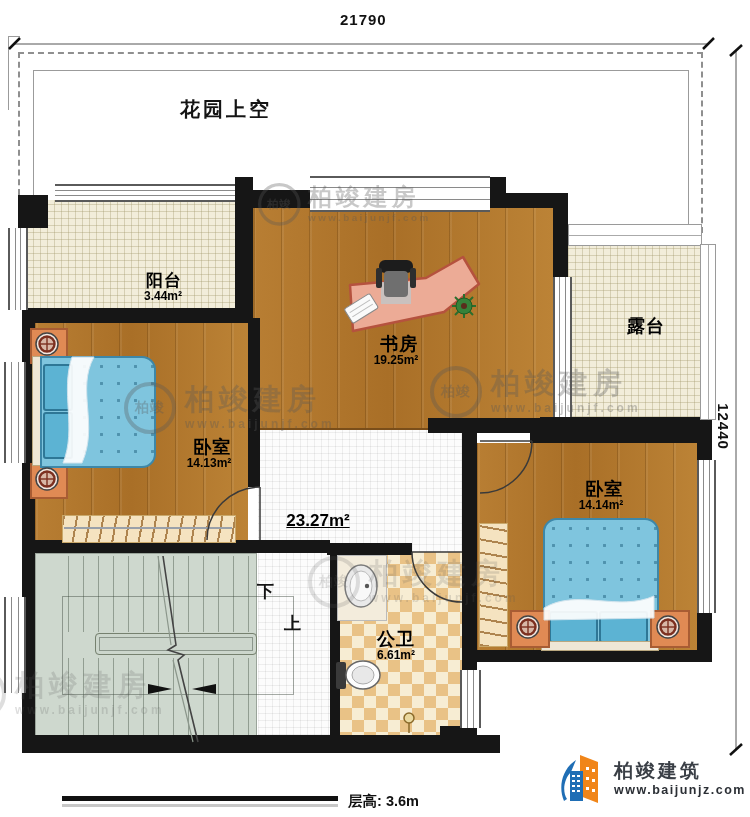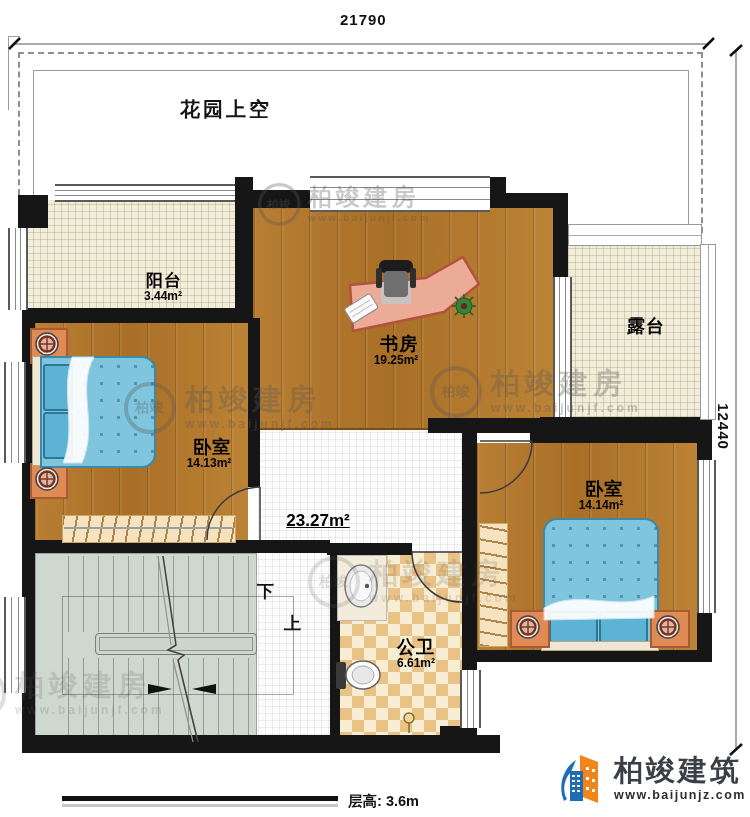--- a/index.html
+++ b/index.html
@@ -67,21 +67,21 @@
   .dash-v{border-left:2px dashed #8f8f8f;}
   .thin-h{border-top:1px solid #9b9b9b;}
   .thin-v{border-left:1px solid #9b9b9b;}
   
   .tb-title{font-size:37px;font-weight:bold;color:#111;letter-spacing:2px;white-space:nowrap;}
   .tb-scale{font-size:38px;font-weight:normal;letter-spacing:1px;}
   .tb-ul1{background:#111;}
   .tb-ul2{background:#c7c7c7;}
   .tb-info{font-size:14.5px;font-weight:bold;color:#111;white-space:nowrap;}
   .brand{display:flex;align-items:center;gap:8px;}
-  .brand-name{font-size:29px;font-weight:bold;color:#3a3f46;letter-spacing:3px;line-height:1;}
+  .brand-name{font-size:19px;font-weight:bold;color:#3a3f46;letter-spacing:3px;line-height:1;}
   .brand-url{font-size:12.5px;font-weight:bold;color:#2b2f35;letter-spacing:1.5px;margin-top:3px;}
   svg{position:absolute;left:0;top:0;pointer-events:none;}
 </style>
 </head>
 <body>
 
 <div id="root">
 
   <div class="abs thin-v" style="left:8px;top:36px;height:74px;"></div>
   <div class="abs thin-h" style="left:8px;top:36px;width:12px;"></div>
@@ -316,21 +316,21 @@
   <div class="abs rlabel" style="left:646px;top:316px;">
     <div class="rname">露台</div>
   </div>
   <div class="abs rlabel" style="left:209px;top:437px;">
     <div class="rname">卧室</div>
     <div class="rarea">14.13m²</div>
   </div>
   <div class="abs rlabel" style="left:318px;top:511px;">
     <div class="rarea" style="font-size:17px;text-decoration:underline;">23.27m²</div>
   </div>
-  <div class="abs rlabel" style="left:416px;top:629px;margin-top:8px;">
+  <div class="abs rlabel" style="left:396px;top:629px;">
     <div class="rname">公卫</div>
     <div class="rarea">6.61m²</div>
   </div>
   <div class="abs rlabel" style="left:601px;top:479px;">
     <div class="rname">卧室</div>
     <div class="rarea">14.14m²</div>
   </div>
   <div class="abs small-cjk" style="left:257px;top:580px;">下</div>
   <div class="abs small-cjk" style="left:284px;top:612px;">上</div>
 

